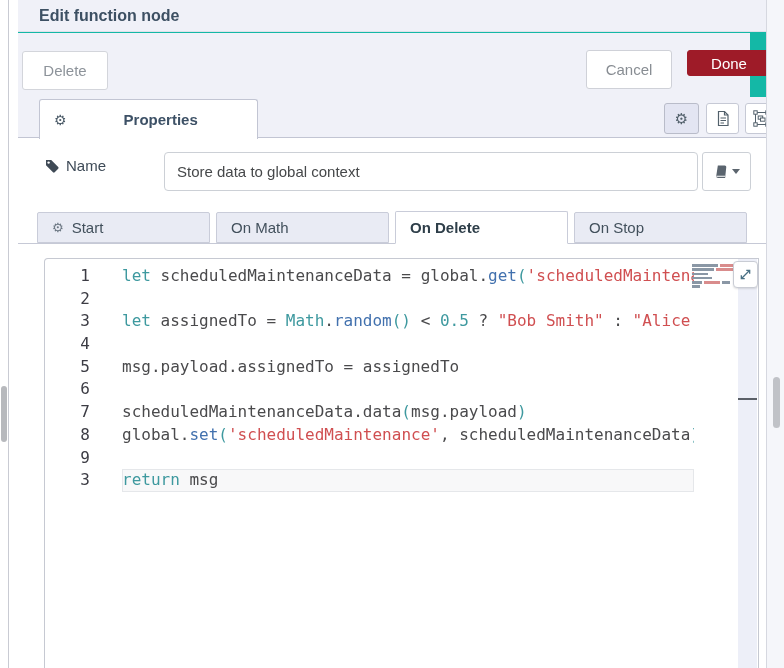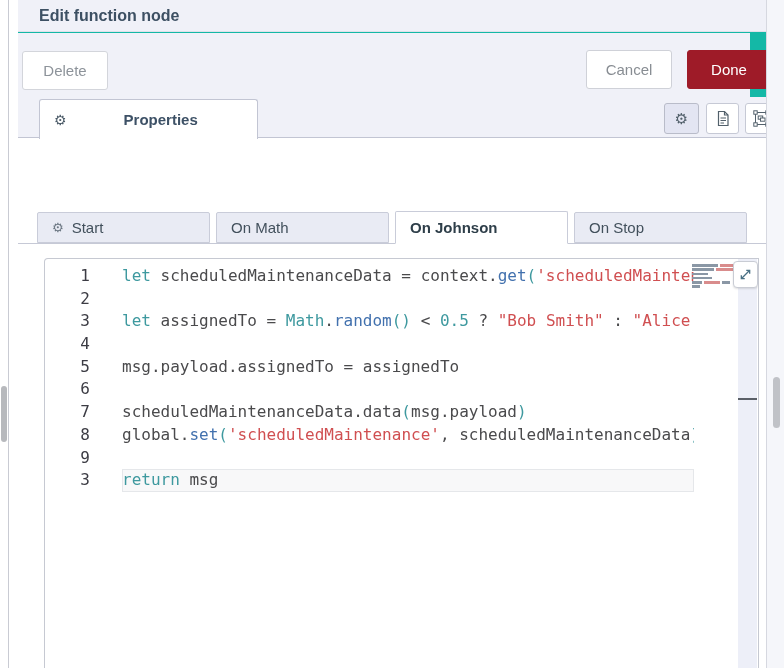--- a/index.html
+++ b/index.html
@@ -25,21 +25,21 @@
     background:#f0f1f8; border-bottom:1px solid #dfe1ea; display:flex; align-items:center; }
   .hdr-title { padding-left:21px; font-size:16px; font-weight:bold; color:#3d5063; }
 
   .btnbar { position:absolute; left:0; right:16px; top:33px; height:64px; background:#f0f1f8; }
   .btn { position:absolute; font-size:15px; border-radius:3px; cursor:pointer;
     font-family:"Liberation Sans", sans-serif; }
   .btn-delete { left:4px;  top:18px; width:86px; height:39px;
     background:#ffffff; border:1px solid #d3d5db; color:#8d939a; }
   .btn-cancel { left:568px; top:17px; width:86px; height:39px;
     background:#ffffff; border:1px solid #cfd1d8; color:#888d93; }
-  .btn-done   { left:669px; top:17px; width:84px; height:39px;
+  .btn-done   { left:669px; top:17px; width:84px; height:26px;
     background:#9e1b28; border:1px solid #9e1b28; color:#ffffff; }
 
   
   .tabrow { position:absolute; left:0; right:0; top:97px; height:41px;
     background:#f0f1f8; border-bottom:1px solid #c2c5d3; }
   .prop-tab { position:absolute; left:21px; top:2px; width:219px; height:40px; z-index:2;
     background:#ffffff; border:1px solid #c2c5d3; border-bottom:none;
     border-radius:3px 3px 0 0; display:flex; align-items:center; padding-left:14px; }
   .prop-tab .glyph { font-family:"DejaVu Sans", sans-serif; font-size:14px; color:#4c5b68; margin-right:9px; }
   .prop-tab .lbl { font-size:15px; font-weight:bold; color:#3d5166;padding-left:48px; }
@@ -149,42 +149,63 @@
           <rect x="12.8" y="12.8" width="3.4" height="3.4" fill="#fff" stroke="#52606b" stroke-width="1"></rect>
           <rect x="5.2" y="6" width="4.5" height="3.2" fill="none" stroke="#52606b" stroke-width="1"></rect>
           <rect x="7.5" y="8" width="4.5" height="3.2" fill="#fff" stroke="#52606b" stroke-width="1"></rect>
         </svg>
       </span>
     </div>
   </div>
 
   <div class="content">
 
+    <div class="name-row">
+      <span class="tag-ic">
+        <svg width="16" height="16" viewBox="0 0 16 16">
+          <path d="M2 2 h5.2 l7 7 a1.2 1.2 0 0 1 0 1.7 l-3.5 3.5 a1.2 1.2 0 0 1 -1.7 0 l-7 -7 z" fill="#3f4a56"></path>
+          <circle cx="4.6" cy="4.6" r="1.2" fill="#ffffff"></circle>
+        </svg>
+      </span>
+      <span class="name-lbl">Name</span>
+      <input class="name-input" type="text" value="Store data to global context" style="">
+      <div class="lib-btn">
+        <span>
+          <svg width="15" height="16" viewBox="0 0 15 16">
+            <g transform="skewX(-6) translate(1.5,0)">
+              <path d="M3.5 1.5 h7 a1.6 1.6 0 0 1 1.6 1.6 v11 h-7 a2.1 2.1 0 0 1 -2.1 -2.1 z" fill="#5a646e"></path>
+              <path d="M3.3 12.2 h8.5" stroke="#ffffff" stroke-width="1.1"></path>
+            </g>
+          </svg>
+        </span>
+        <span class="caret"></span>
+      </div>
+    </div>
 
     <div class="ftabs" id="ftabs">
         <div class="ftab">
           <span class="glyph">⚙</span>
           <span>Start</span>
         </div>
         <div class="ftab">
           <span>On Math</span>
         </div>
         <div class="ftab active">
-          <span>On Johnson</span>
+          <span>On Delete</span>
         </div>
         <div class="ftab">
           <span>On Stop</span>
         </div>
       </div>
 
     <div class="editor">
       <div class="lines" id="codeLines">
           <div class="cl">
             <span class="ln">1</span>
-            <span class="ct"><span style="color: rgb(62, 153, 159);">let</span><span style="color: rgb(74, 74, 76);"> scheduledMaintenanceData = context.</span><span style="color: rgb(66, 113, 174);">get</span><span style="color: rgb(62, 153, 159);">(</span><span style="color: rgb(208, 79, 81);">'scheduledMaintenance'</span></span>
+            <span class="ct"><span style="color: rgb(62, 153, 159);">let</span><span style="color: rgb(74, 74, 76);"> scheduledMaintenanceData = global.</span><span style="color: rgb(66, 113, 174);">get</span><span style="color: rgb(62, 153, 159);">(</span><span style="color: rgb(208, 79, 81);">'scheduledMaintenance'</span></span>
           </div>
           <div class="cl">
             <span class="ln">2</span>
             <span class="ct"></span>
           </div>
           <div class="cl">
             <span class="ln">3</span>
             <span class="ct"><span style="color: rgb(62, 153, 159);">let</span><span style="color: rgb(74, 74, 76);"> assignedTo = </span><span style="color: rgb(62, 153, 159);">Math</span><span style="color: rgb(74, 74, 76);">.</span><span style="color: rgb(66, 113, 174);">random</span><span style="color: rgb(62, 153, 159);">()</span><span style="color: rgb(74, 74, 76);"> &lt; </span><span style="color: rgb(62, 153, 159);">0.5</span><span style="color: rgb(74, 74, 76);"> ? </span><span style="color: rgb(208, 79, 81);">"Bob Smith"</span><span style="color: rgb(74, 74, 76);"> : </span><span style="color: rgb(208, 79, 81);">"Alice Johnson"</span></span>
           </div>
           <div class="cl">

